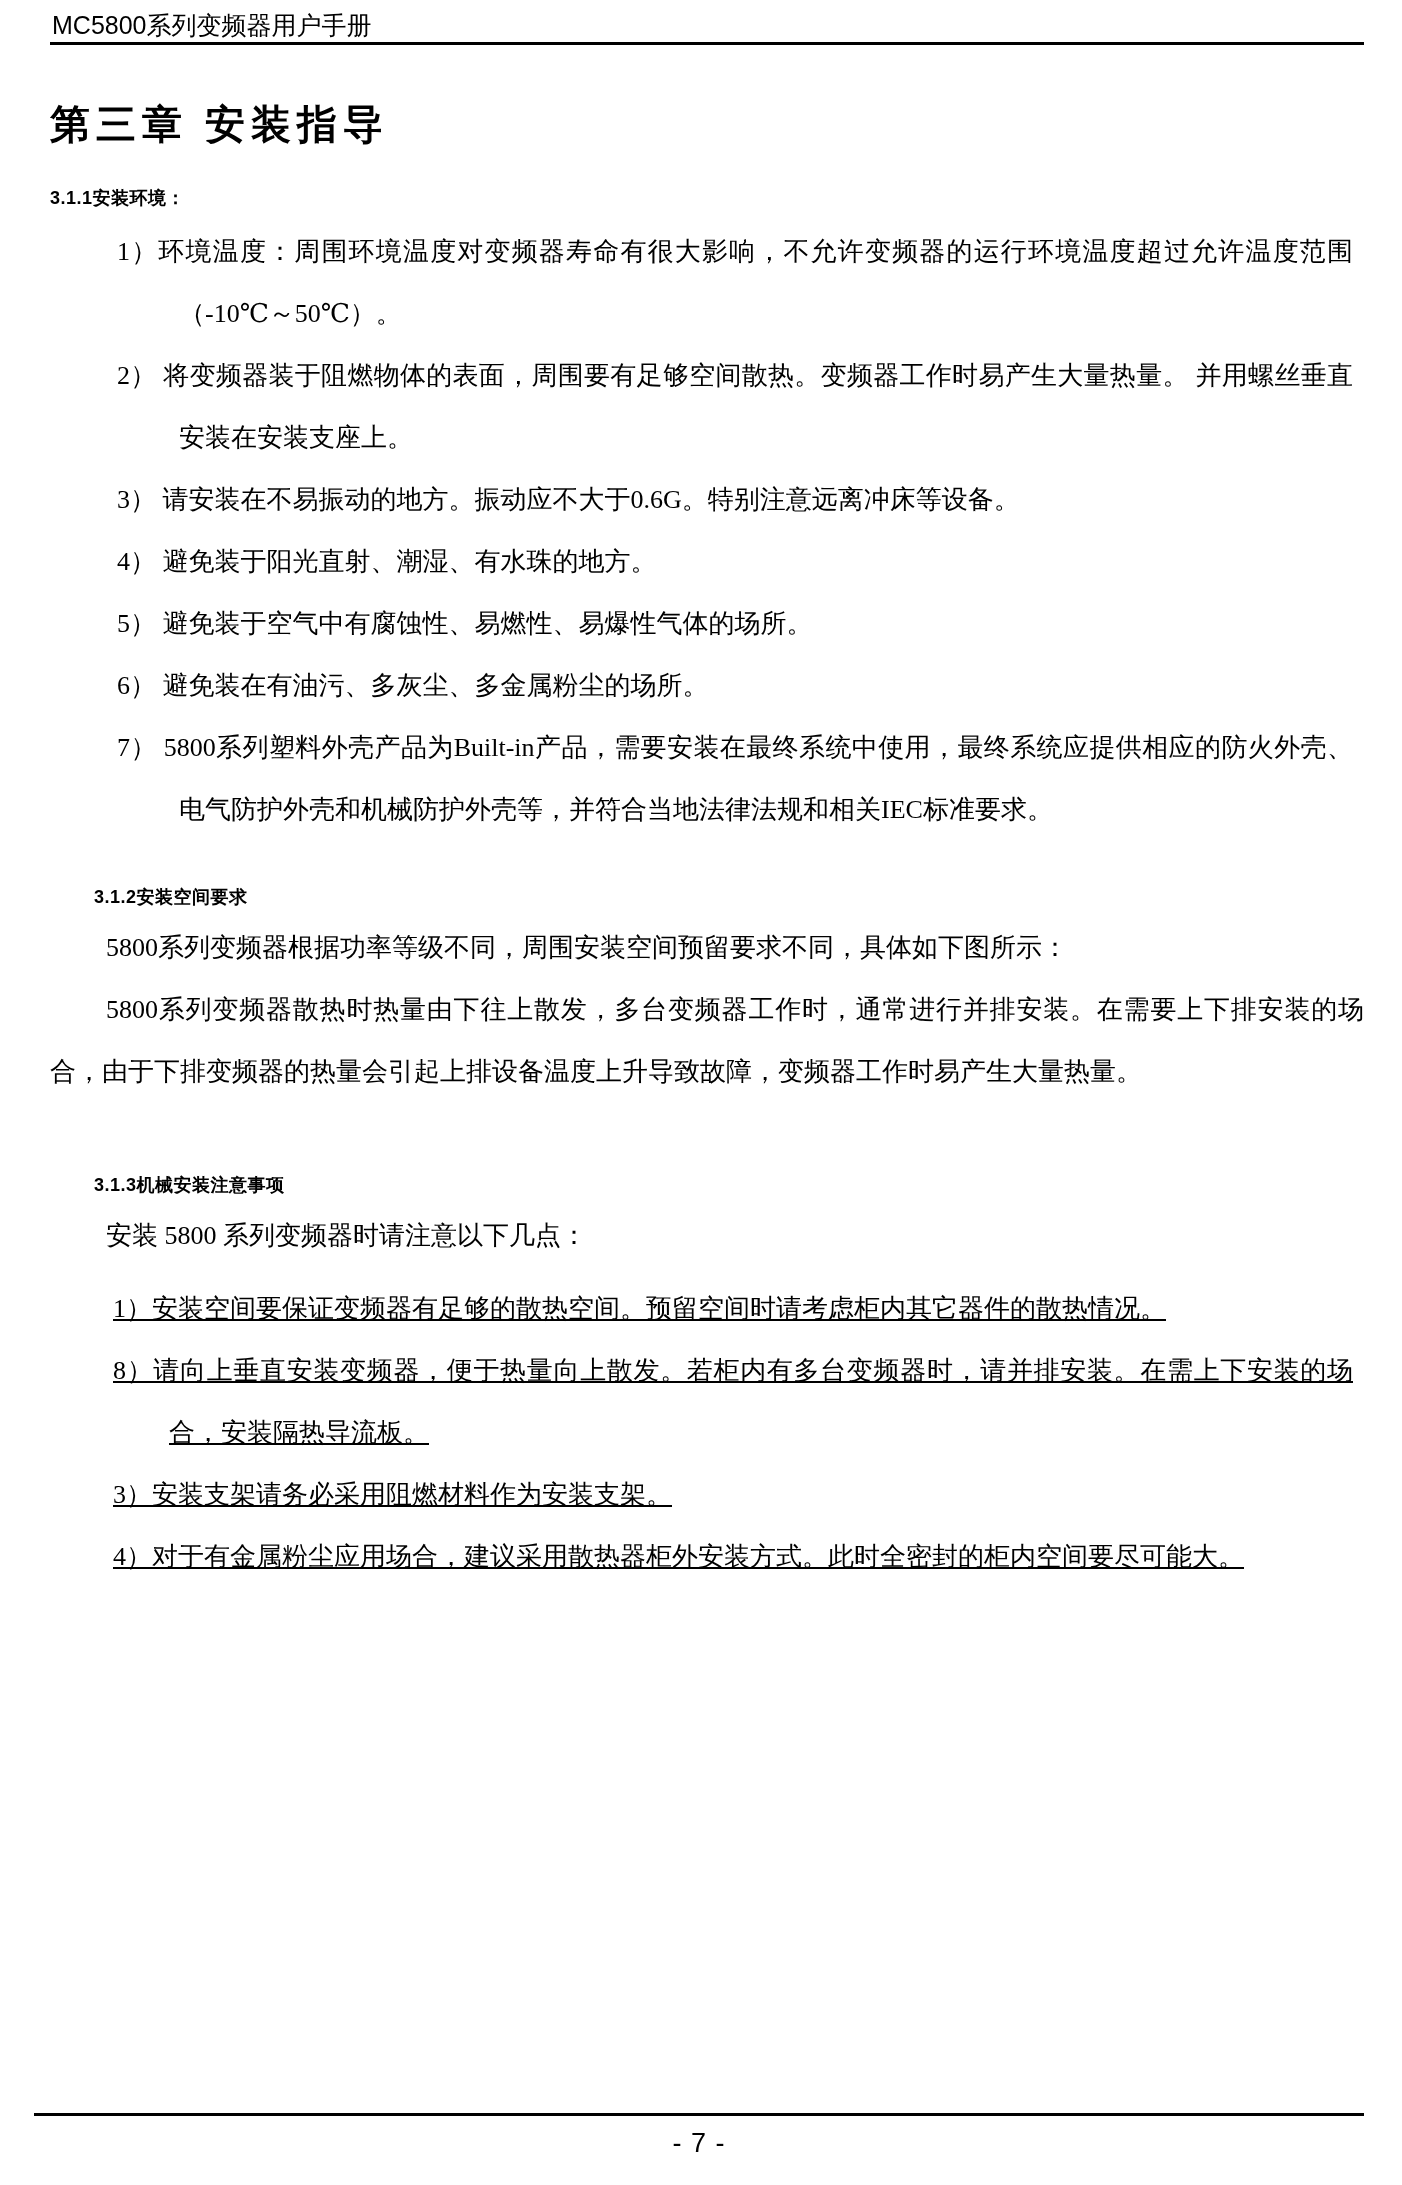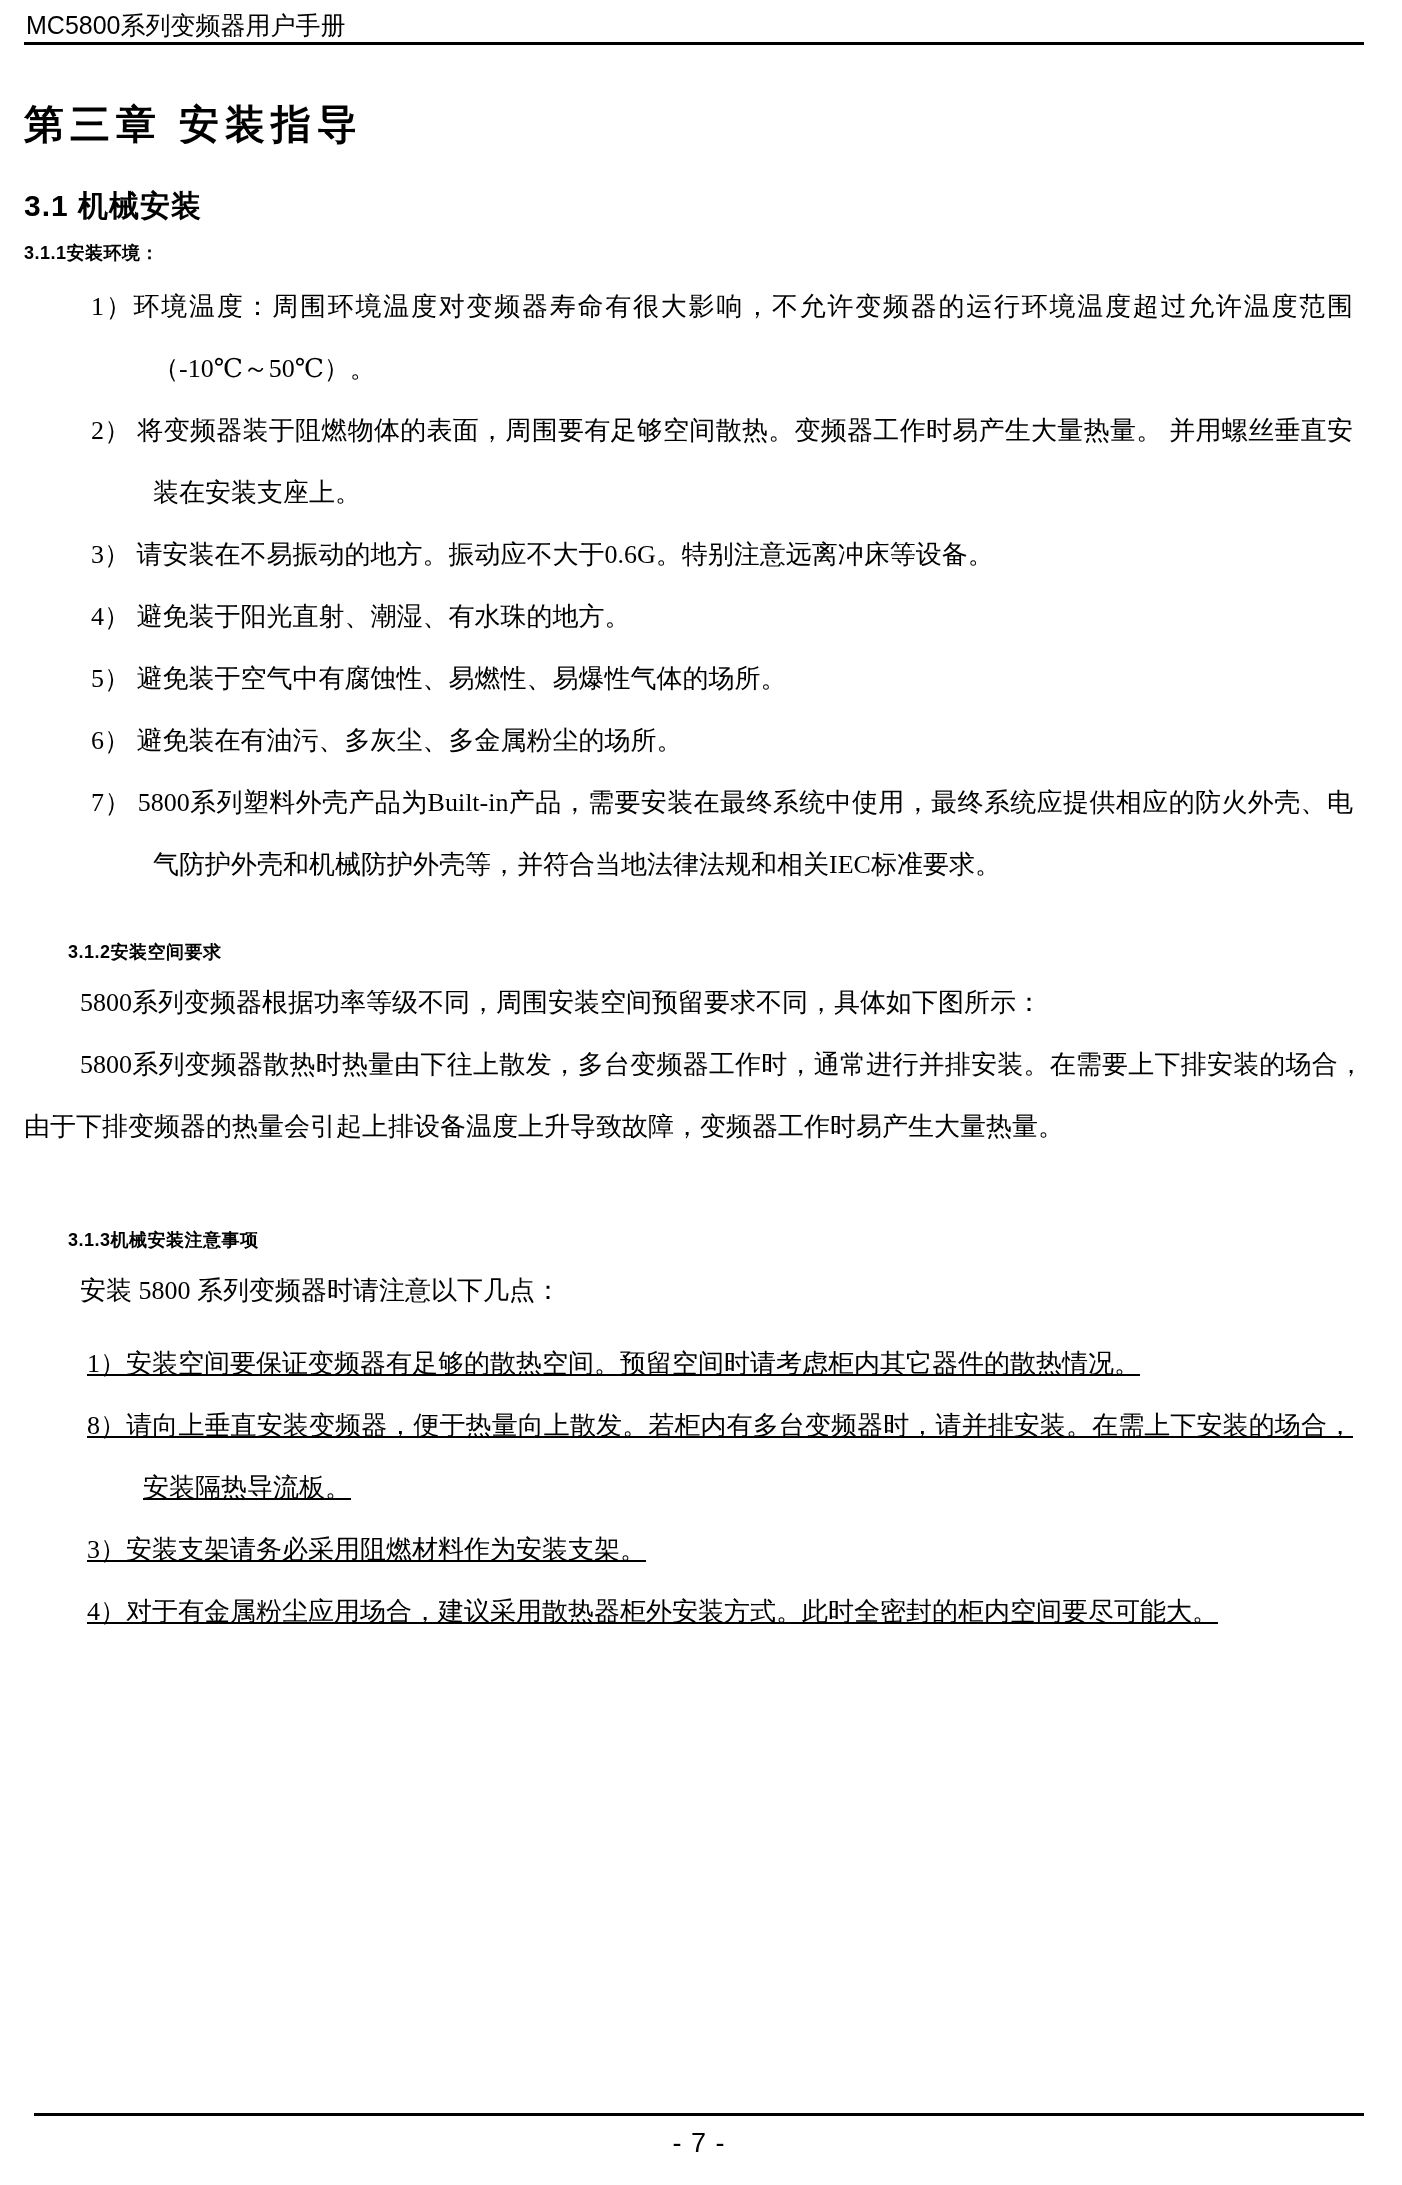--- a/index.html
+++ b/index.html
@@ -11,21 +11,21 @@
     width: 1402px;
     min-height: 2185px;
     font-family: "Liberation Serif", "DejaVu Serif", serif;
     color: #000000;
     position: relative;
   }
   .page {
     width: 1402px;
     min-height: 2185px;
     box-sizing: border-box;
-    padding: 0 38px 0 24px;
+    padding: 0 38px 0 50px;
     position: relative;
   }
   
   .header {
     padding-top: 10px;
   }
   .header-text {
     font-family: "Liberation Sans", "DejaVu Sans", sans-serif;
     font-size: 25px;
     line-height: 30px;
@@ -113,21 +113,20 @@
 
 <div class="page">
 
   <div class="header">
     <div class="header-text">MC5800系列变频器用户手册</div>
     <div class="header-rule"></div>
   </div>
 
   <div class="chapter-title">第三章 安装指导</div>
 
-  <h2 class="sec">3.1 机械安装</h2>
 
   <h3 class="subsec">3.1.1安装环境：</h3>
 
   <div class="list">
     <p class="para hang">1）环境温度：周围环境温度对变频器寿命有很大影响，不允许变频器的运行环境温度超过允许温度范围 （-10℃～50℃）。</p>
     <p class="para hang">2） 将变频器装于阻燃物体的表面，周围要有足够空间散热。变频器工作时易产生大量热量。 并用螺丝垂直安装在安装支座上。</p>
     <p class="para hang">3） 请安装在不易振动的地方。振动应不大于0.6G。特别注意远离冲床等设备。</p>
     <p class="para hang">4） 避免装于阳光直射、潮湿、有水珠的地方。</p>
     <p class="para hang">5） 避免装于空气中有腐蚀性、易燃性、易爆性气体的场所。</p>
     <p class="para hang">6） 避免装在有油污、多灰尘、多金属粉尘的场所。</p>

